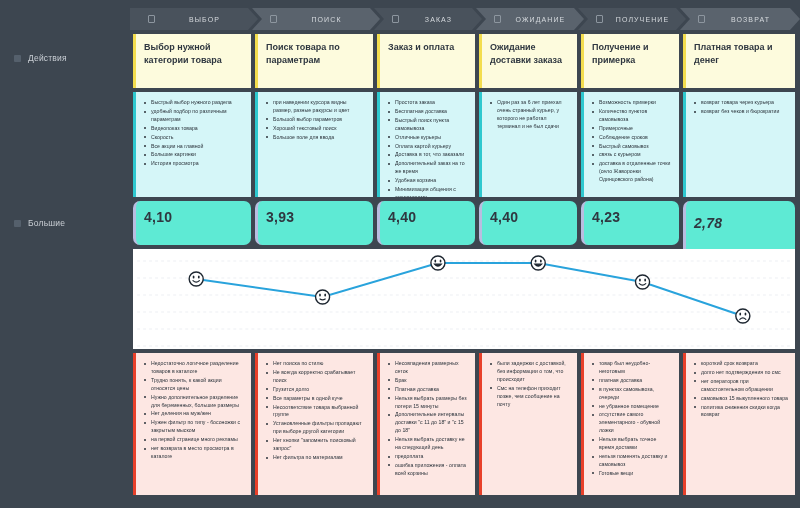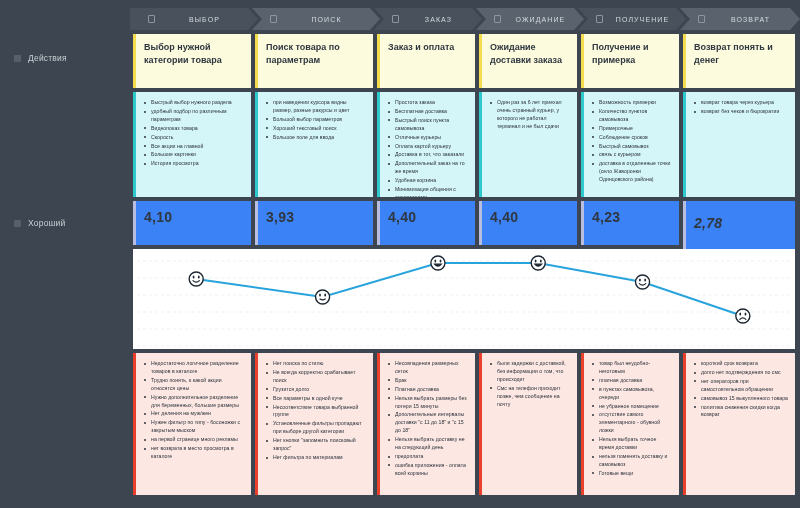--- a/index.html
+++ b/index.html
@@ -51,21 +51,21 @@
     position: absolute; overflow: hidden;
     border-left-style: solid;
   }
   .cell .inner { padding: 7px 7px 20px 8px; height: 100%; }
 
   .card-action { background: #fdfbdd; border-left-width: 3px; border-left-color: #f3dd4e; }
   .card-action .txt { color: #2f3740; font-size: 9px; line-height: 1.45; font-weight: 600; }
 
   .card-pos { background: #d5f6f8; border-left-width: 3px; border-left-color: #2ec8cf; }
   .card-neg { background: #fde7e3; border-left-width: 3px; border-left-color: #e8402a; }
-  .card-rating { background: #3b82f6; border-left-width: 3px; border-left-color: #b9bde0; }
+  .card-rating { background: #5eead4; border-left-width: 3px; border-left-color: #b9bde0; border-radius: 7px; }
   .card-rating .num { color: #2f3740; font-size: 14px; font-weight: 700; letter-spacing: .3px; }
 
   ul.bullets { list-style: none; }
   ul.bullets li {
     position: relative; padding-left: 7px; margin-bottom: 1px;
     color: #2b333b; font-size: 5.2px; line-height: 1.52; letter-spacing: .02px;
   }
   ul.bullets li::before {
     content: ""; position: absolute; left: 0; top: 2.6px;
     width: 2px; height: 2px; border-radius: 50%; background: #2b333b;
@@ -82,21 +82,21 @@
 
 <div id="app">
 
   <div id="sidebar">
       <div class="side-row" style="top: 50px; height: 16px;">
         <span class="side-dot"></span>
         <span class="side-label">Действия</span>
       </div>
       <div class="side-row" style="top: 215px; height: 16px;">
         <span class="side-dot"></span>
-        <span class="side-label">Хороший</span>
+        <span class="side-label">Большие</span>
       </div>
     </div>
 
   <div id="stages">
       <div class="stage first" style="left: 0px; width: 128px; z-index: 10;">
         <div class="chev-bg" style="background: rgb(73, 82, 92);"></div>
         <span class="stage-icon"></span>
         <span class="stage-label">ВЫБОР</span>
       </div>
       <div class="stage" style="left: 122px; width: 128px; z-index: 9;">
@@ -147,21 +147,21 @@
           <div class="txt">Ожидание доставки заказа</div>
         </div>
       </div>
       <div class="cell card-action" style="left: 581px; top: 34px; width: 98px; height: 54px;">
         <div class="inner">
           <div class="txt">Получение и примерка</div>
         </div>
       </div>
       <div class="cell card-action" style="left: 683px; top: 34px; width: 112px; height: 54px;">
         <div class="inner">
-          <div class="txt">Возврат понять и денег</div>
+          <div class="txt">Платная товара и денег</div>
         </div>
       </div>
       <div class="cell card-pos" style="left: 133px; top: 92px; width: 118px; height: 105px;">
         <div class="inner">
           <ul class="bullets">
             <li>Быстрый выбор нужного раздела</li>
             <li>удобный подбор по различным параметрам</li>
             <li>Видеопоказ товара</li>
             <li>Скорость</li>
             <li>Все акции на главной</li>

